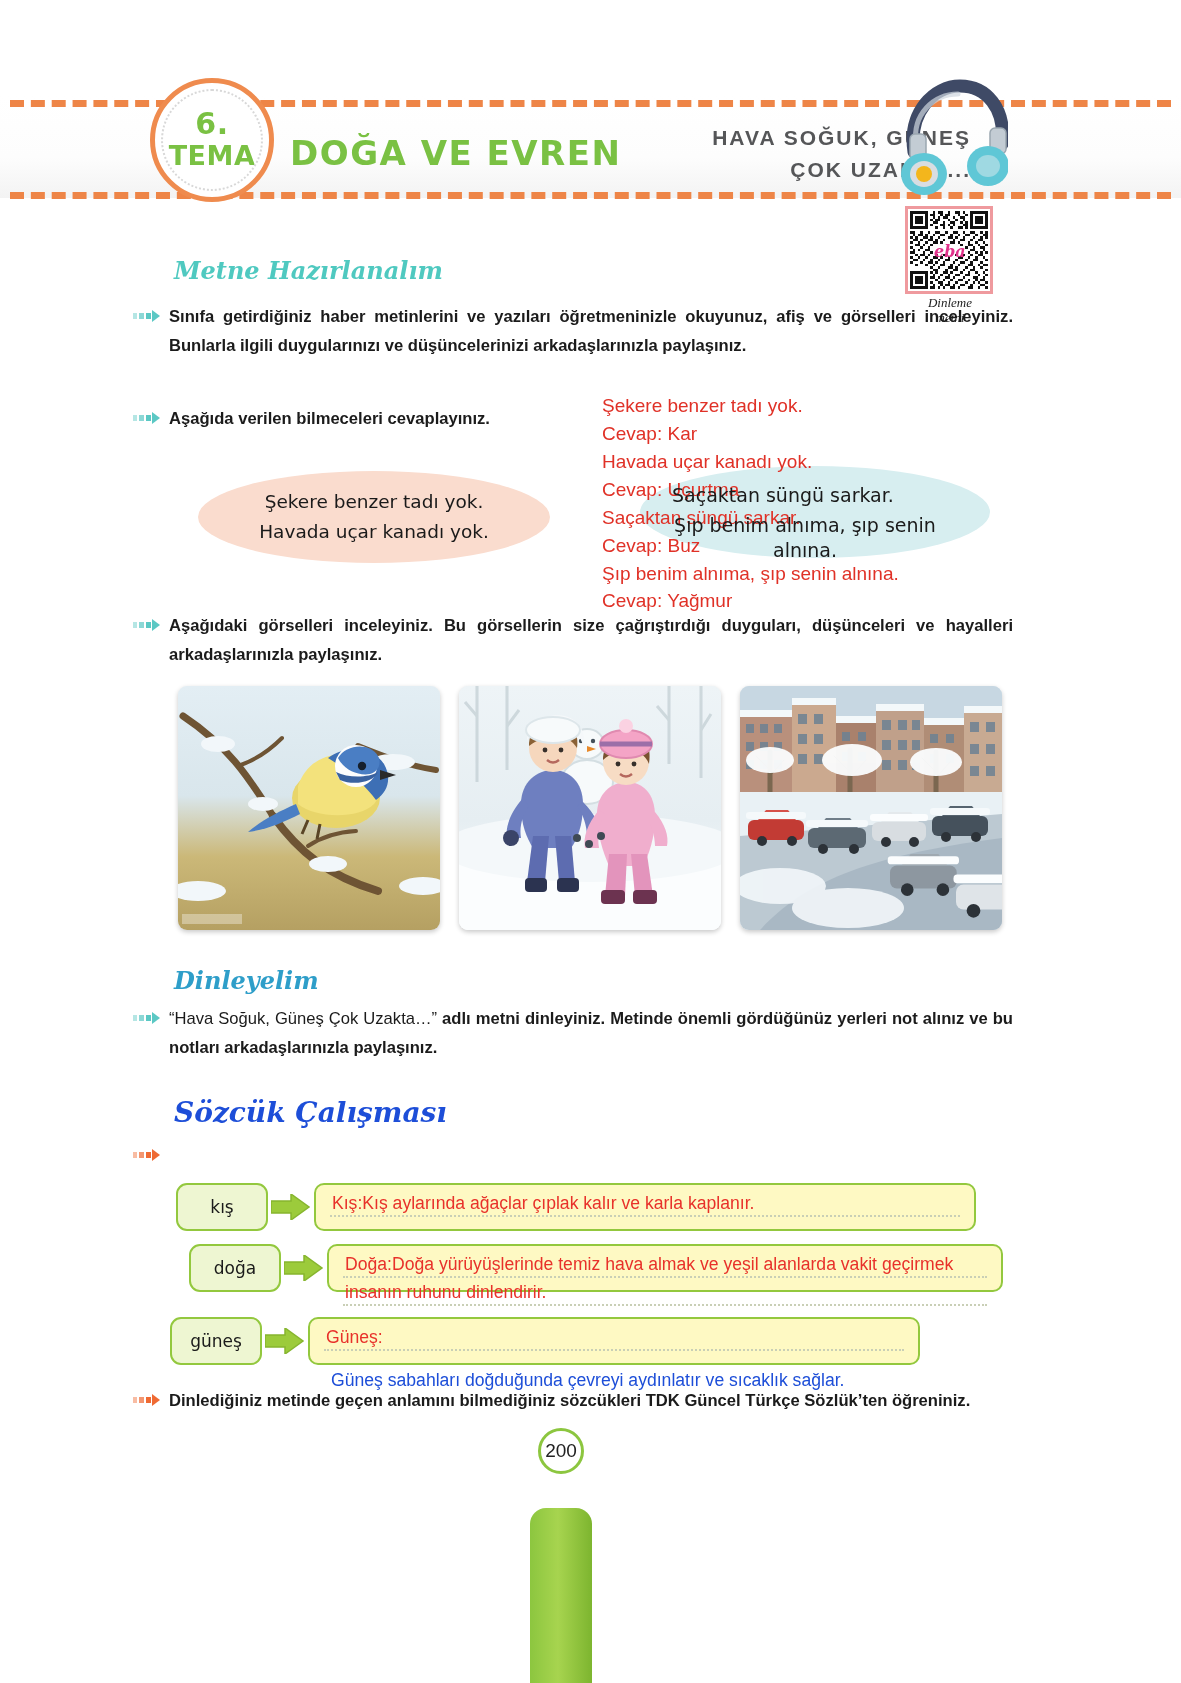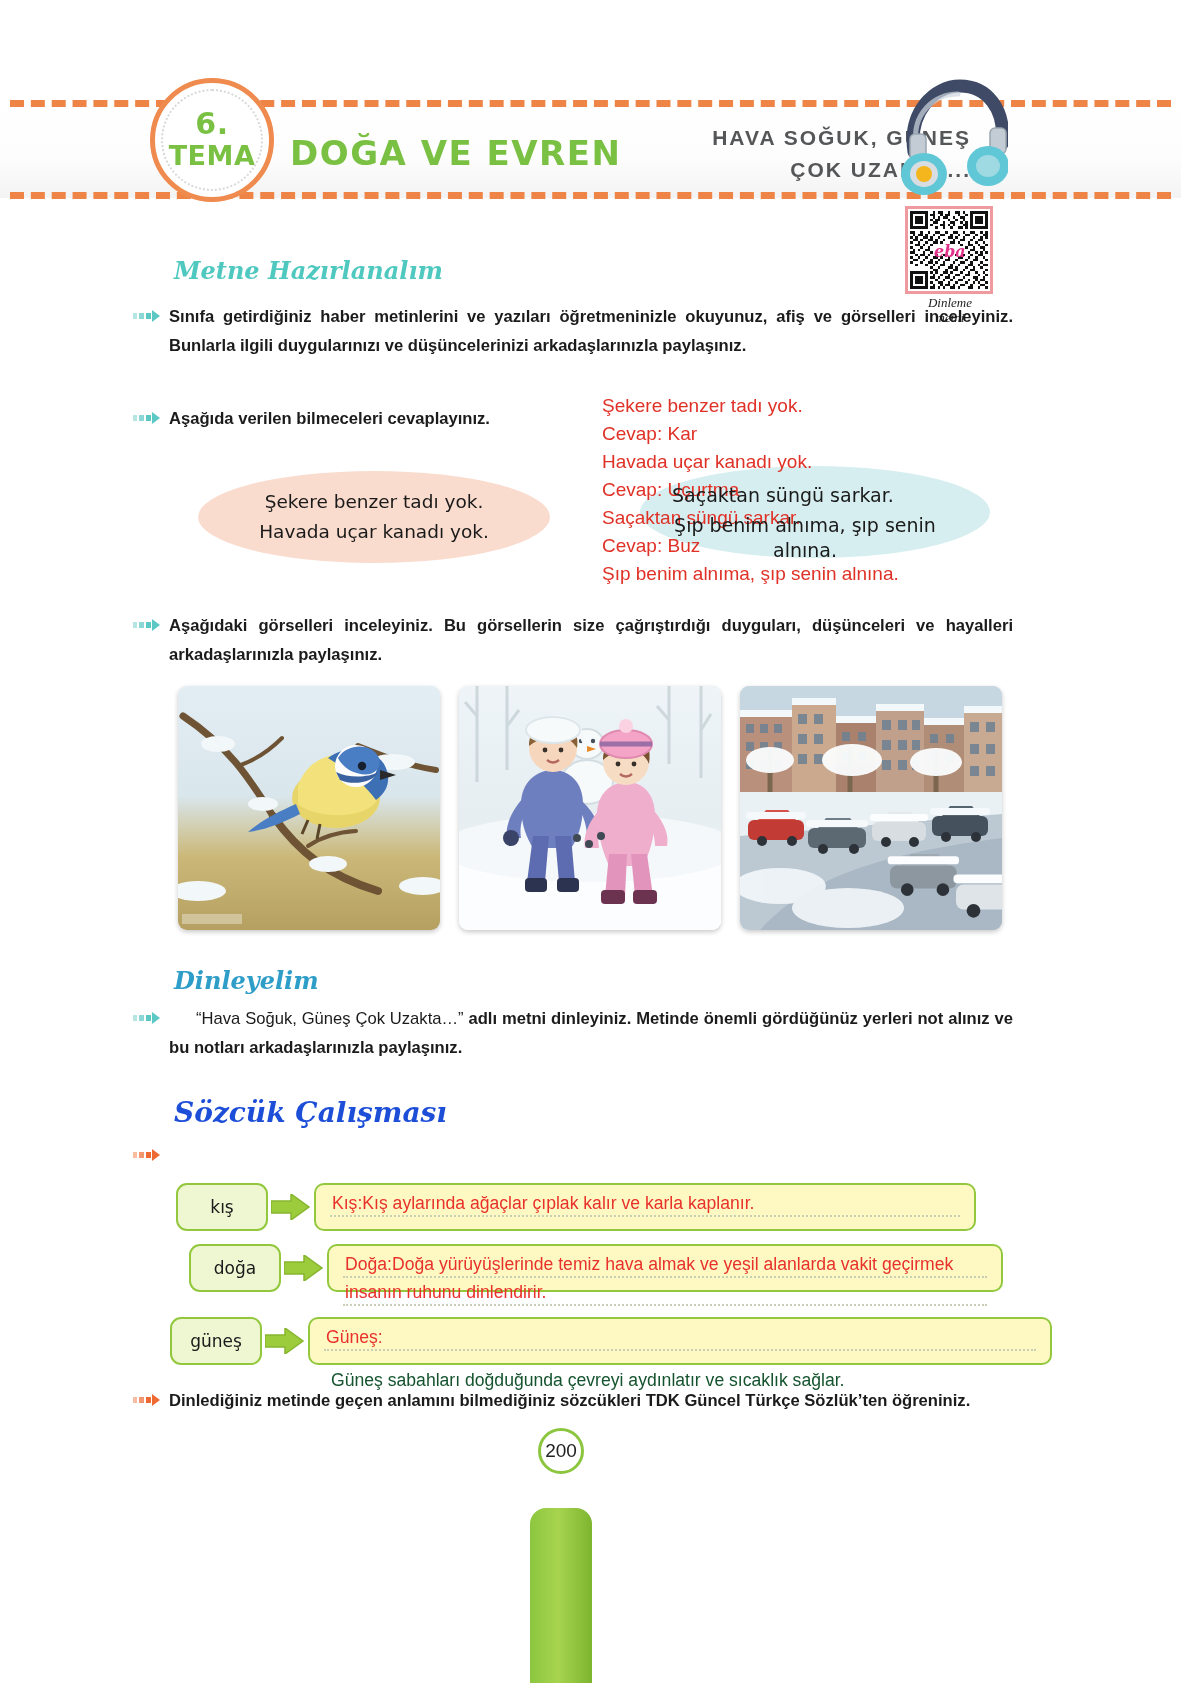--- a/index.html
+++ b/index.html
@@ -52,21 +52,21 @@
   .h-metne{left:174px;top:256px;color:#4fc9c0;font-size:24px;}
   .h-dinleyelim{left:174px;top:966px;color:#2e9ec9;font-size:24px;}
   .h-sozcuk{left:174px;top:1096px;color:#1d4ed8;font-size:28px;}
 
   
   .item{position:absolute;display:flex;align-items:flex-start;}
   .bullet{width:27px;min-width:27px;height:16px;margin-top:6px;margin-right:9px;position:relative;}
   .bullet svg{display:block;}
   .ptext{font-size:16.6px;font-weight:bold;color:#1b1b1b;line-height:1.72;
      text-align:justify;font-family:"Liberation Sans", sans-serif;}
-  .ptext .reg{font-weight:normal;margin-left:27px;}
+  .ptext .reg{font-weight:normal;}
 
   #p1{left:133px;top:303px;width:880px;}
   #p1 .ptext{width:844px;}
   #p2{left:133px;top:405px;width:470px;}
   #p3{left:133px;top:612px;width:880px;}
   #p3 .ptext{width:844px;}
   #p4{left:133px;top:1005px;width:880px;}
   #p4 .ptext{width:844px;}
   #p5{left:133px;top:1142px;width:880px;}
   #p6{left:133px;top:1387px;width:880px;}
@@ -102,26 +102,26 @@
   .wlabel{width:92px;height:48px;border:2px solid #93c83e;border-radius:11px;
      background:#eef6d2;box-sizing:border-box;
      display:flex;align-items:center;justify-content:center;
      font-family:"DejaVu Sans", sans-serif;font-size:17px;color:#1a1a1a;}
   .warrow{width:46px;height:48px;display:flex;align-items:center;justify-content:center;}
   .wfield{border:2px solid #93c83e;border-radius:10px;background:#fef9c3;
      box-sizing:border-box;position:relative;padding:4px 14px 0 14px;}
   .wline{border-bottom:2.5px dotted #c9cfb6;height:26px;position:relative;}
   .wline span{position:absolute;left:2px;bottom:1px;color:#e8312a;font-size:17.6px;
      white-space:nowrap;font-family:"Liberation Sans", sans-serif;}
-  .wextra{position:absolute;color:#14532d;font-size:17.6px;
+  .wextra{position:absolute;color:#1d4ed8;font-size:17.6px;
      font-family:"Liberation Sans", sans-serif;white-space:nowrap;text-align:right;}
 
   #wrow1{left:176px;top:1183px;} #wrow1 .wfield{width:662px;height:48px;}
   #wrow2{left:176px;top:1244px;padding-left:13px;} #wrow2 .wfield{width:676px;height:48px;}
-  #wrow3{left:170px;top:1317px;} #wrow3 .wfield{width:744px;height:48px;text-align:center;}
+  #wrow3{left:170px;top:1317px;} #wrow3 .wfield{width:612px;height:48px;text-align:center;}
   #wextra3{left:331px;top:1370px;}
 
   
   .pagetab{position:absolute;left:530px;top:1508px;width:62px;height:175px;
      background:linear-gradient(to right,#8cc63f 0%,#a7d44f 45%,#7db52f 100%);
      border-radius:16px 16px 0 0;}
   .pagecirc{position:absolute;left:538px;top:1428px;width:46px;height:46px;
      border-radius:50%;background:#ffffff;border:3px solid #8cc63f;box-sizing:border-box;
      display:flex;align-items:center;justify-content:center;
      font-size:19px;color:#222;font-family:"Liberation Sans", sans-serif;}
@@ -442,20 +442,21 @@
 </div>
 
 <div class="ans-block">
   <div>Şekere benzer tadı yok.</div>
   <div>Cevap: Kar</div>
   <div>Havada uçar kanadı yok.</div>
   <div>Cevap: Uçurtma</div>
   <div>Saçaktan süngü sarkar.</div>
   <div>Cevap: Buz</div>
   <div>Şıp benim alnıma, şıp senin alnına.</div>
+  <div>Cevap: Yağmur</div>
 </div>
 
 <div class="bubble bubble-pink">
   <div class="bl">Şekere benzer tadı yok.</div>
   <div class="bl">Havada uçar kanadı yok.</div>
 </div>
 <div class="bubble bubble-blue"></div>
 <div class="hand-note hand1">Saçaktan süngü sarkar.</div>
 <div class="hand-note hand2">Şıp benim alnıma, şıp senin alnına.</div>
 

